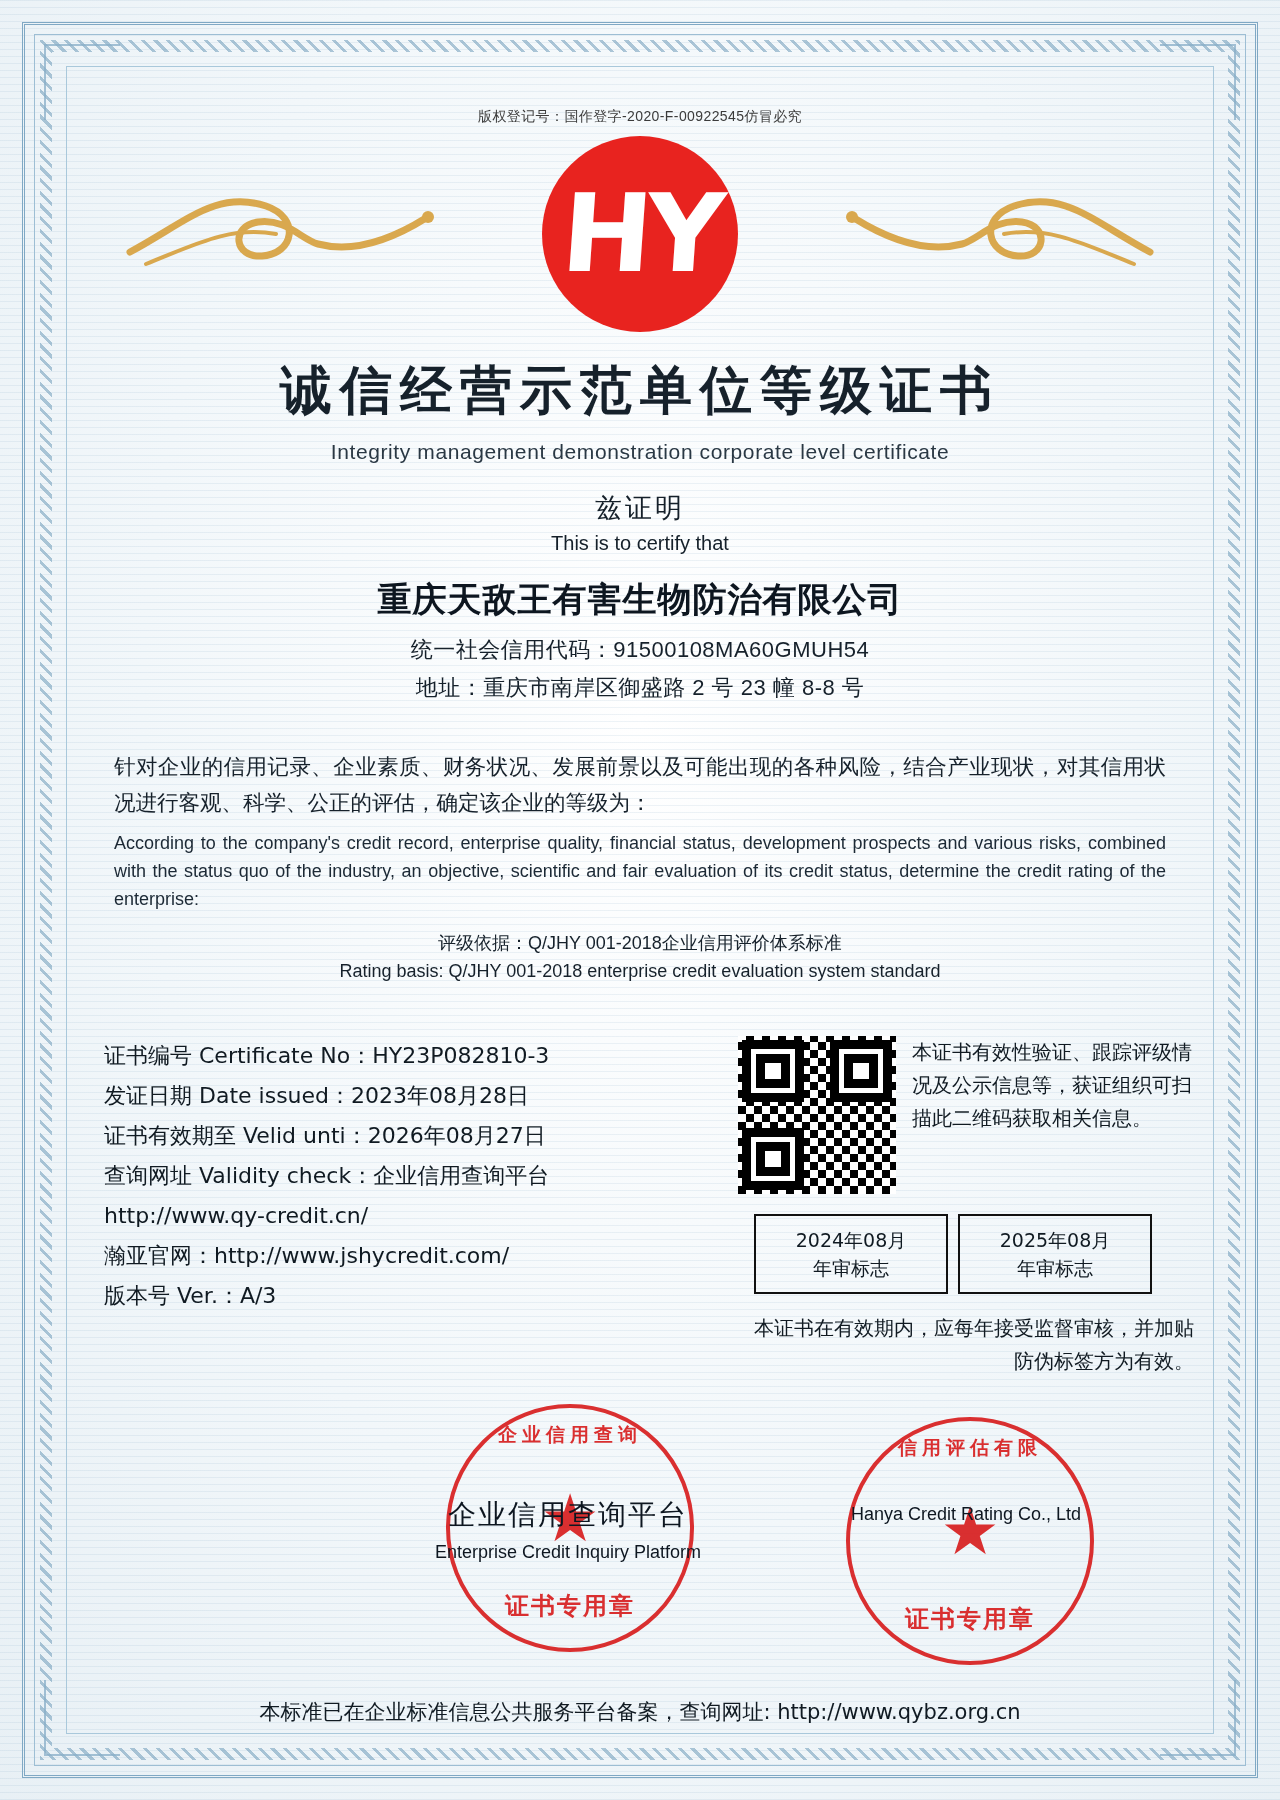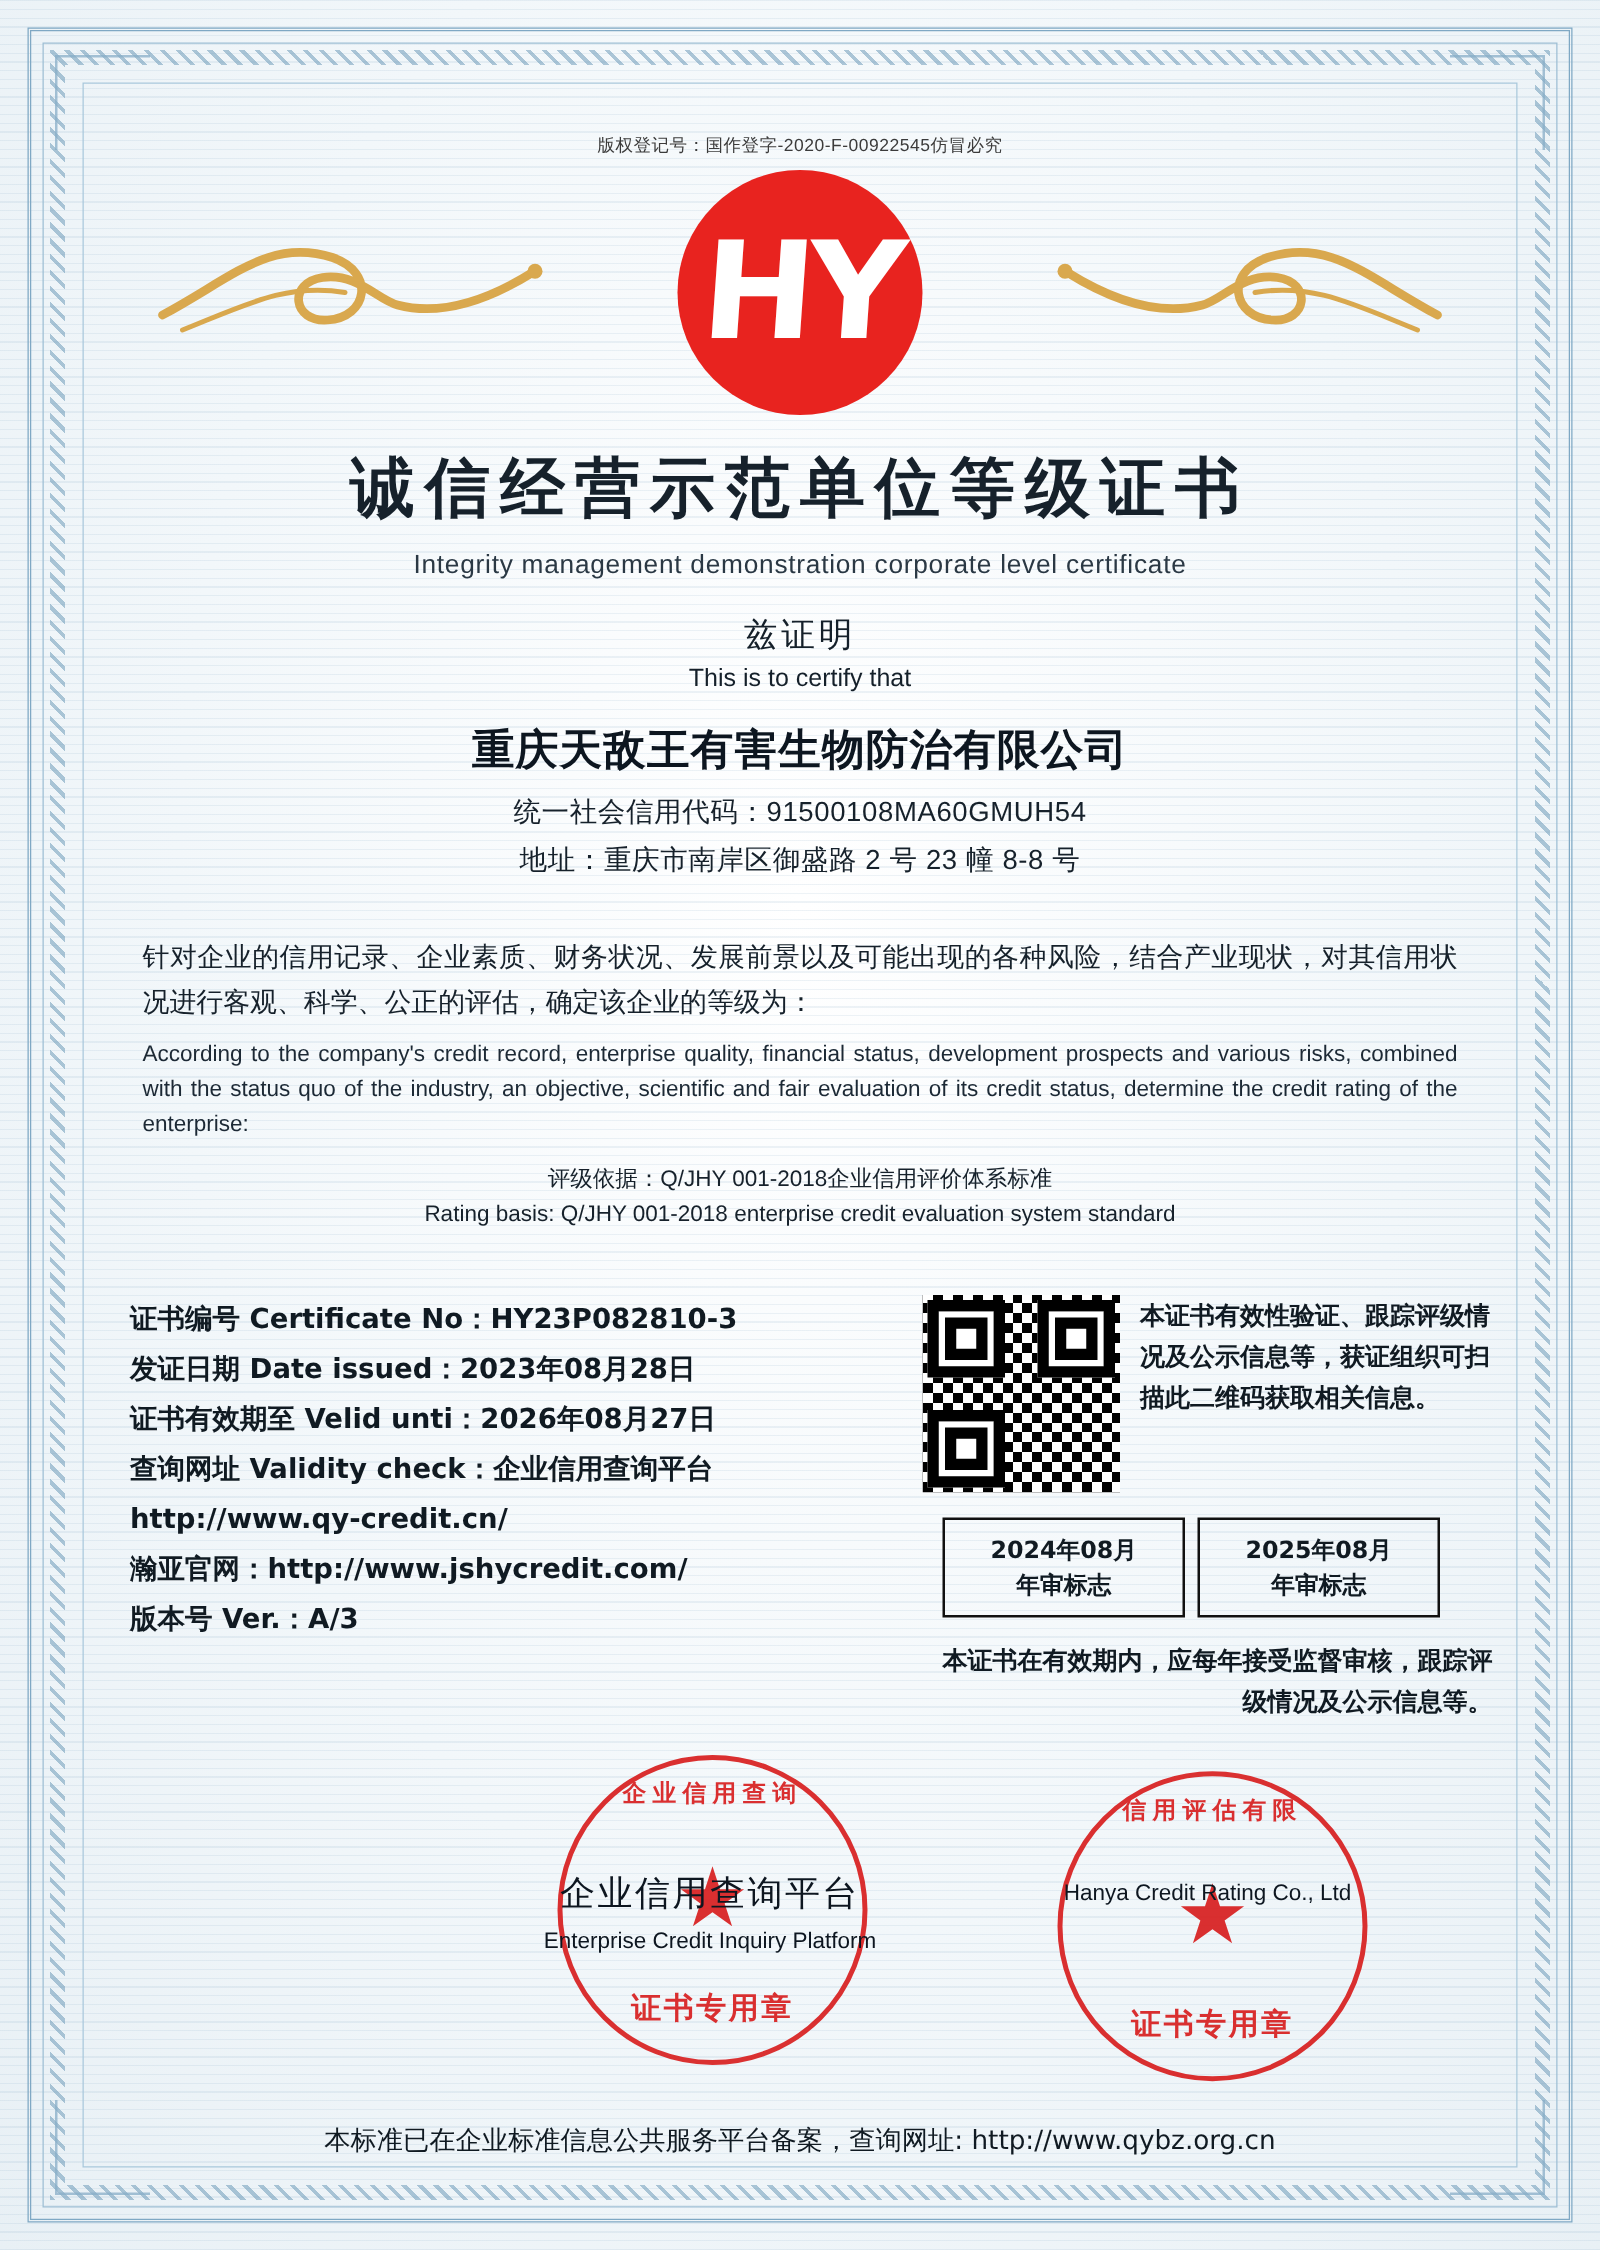--- a/index.html
+++ b/index.html
@@ -107,21 +107,21 @@
   .level{
     font-size:50px;font-weight:bold;color:#e02020;margin-top:34px;letter-spacing:1px;
     text-align:center;
     font-family:"DejaVu Sans","Liberation Sans",sans-serif;
   }
   .rating-cn{font-size:18px;color:#16212b;margin-top:18px;text-align:center;}
   .rating-en{font-size:18px;color:#16212b;margin-top:6px;text-align:center;}
 
   
   .details-row{
-    display:flex;margin-top:54px;align-items:flex-start;font-weight:bold;
+    display:flex;margin-top:54px;align-items:flex-start;
   }
   .details{
     width:610px;text-align:left;padding-left:18px;
     font-size:22px;line-height:40px;color:#101a22;
     font-family:"DejaVu Sans","Liberation Sans",sans-serif;
   }
   .qr-col{flex:1;padding-left:24px;}
   .qr-top{display:flex;align-items:flex-start;}
   .qr{
     width:158px;height:158px;flex:none;
@@ -277,21 +277,21 @@
           <div class="year-box">
             <div>2024年08月</div>
             <div>年审标志</div>
           </div>
           <div class="year-box">
             <div>2025年08月</div>
             <div>年审标志</div>
           </div>
         </div>
 
-        <div class="annual-note">本证书在有效期内，应每年接受监督审核，跟踪评级情况及公示信息等。</div>
+        <div class="annual-note">本证书在有效期内，应每年接受监督审核，并加贴防伪标签方为有效。</div>
       </div>
     </div>
 
     <div class="seals">
       <div class="seal left">
         <div class="arc">企业信用查询</div>
         <div class="star">★</div>
         <div class="bottom-text">证书专用章</div>
       </div>
       <div class="seal right">

